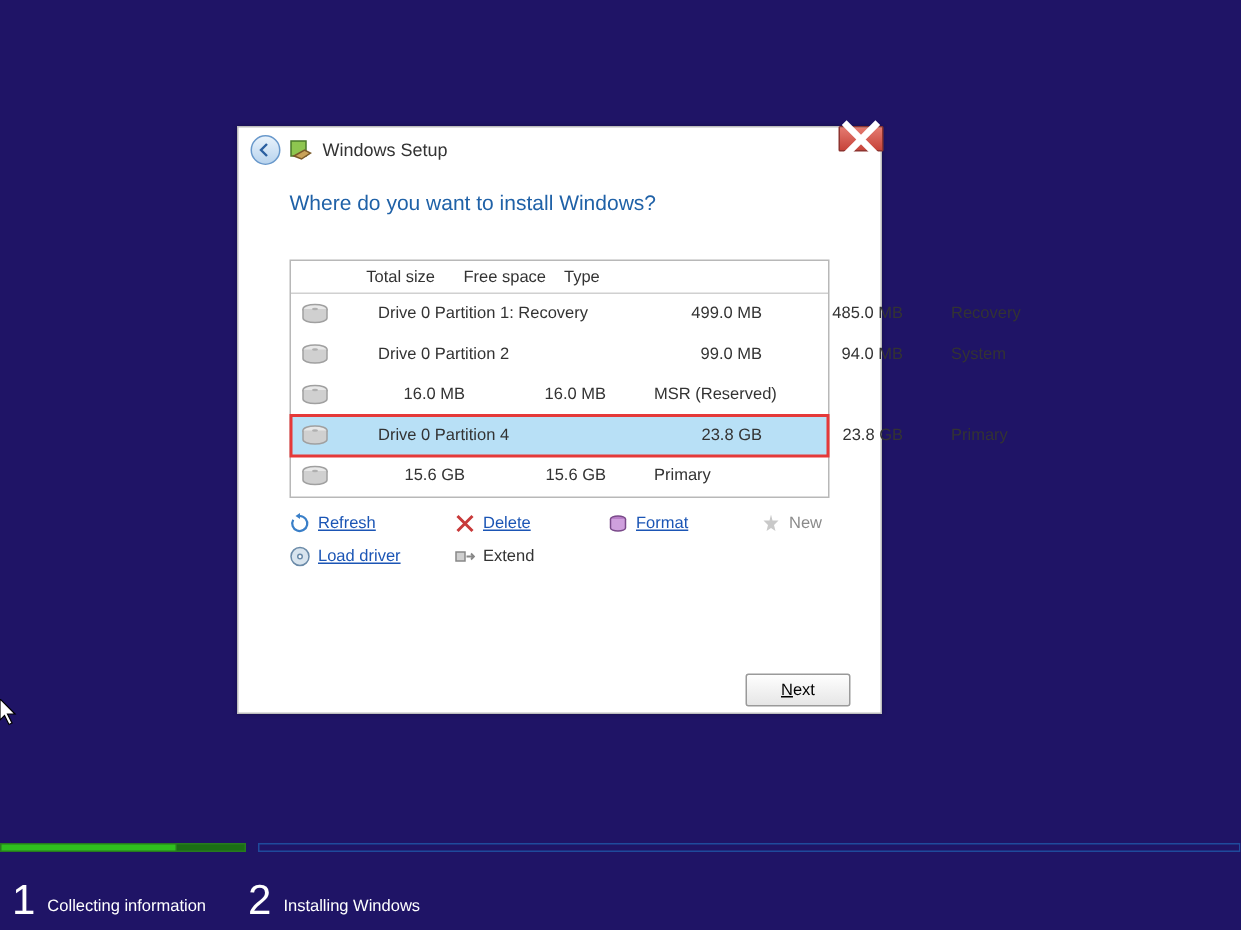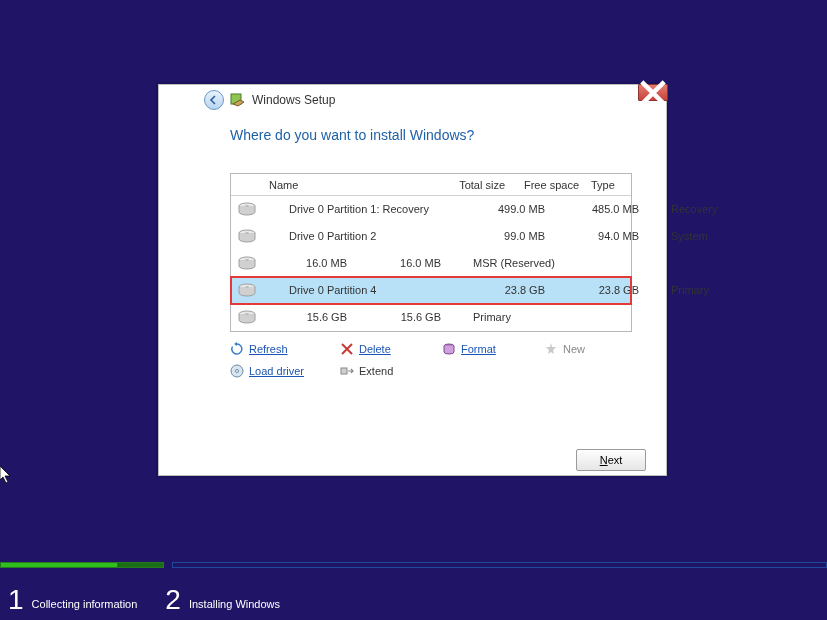--- a/index.html
+++ b/index.html
@@ -1,25 +1,24 @@
 <!DOCTYPE html>
 <html><head>
   <meta charset="utf-8">
   <style>
     * { margin: 0; padding: 0; box-sizing: border-box; font-family: "Segoe UI", Tahoma, sans-serif; }
     body { width: 827px; height: 620px; background: #1f1466; position: relative; overflow: hidden; }
 
     .dialog {
       position: absolute;
       left: 158px; top: 84px;
-      width: 509px; height: 392px;
+      width: 430px; height: 392px;
       background: #fff;
       border: 1px solid #bdbdbd;
       box-shadow: 0 0 3px rgba(0,0,0,0.3);
-      padding-left: 37px;
     }
 
     .close-btn {
       position: absolute;
       right: -2px; top: -1px;
       width: 30px; height: 17px;
       background: linear-gradient(#e47a70, #c7443a);
       border: 1px solid #8e3430;
       border-radius: 1px;
       display: flex; align-items: center; justify-content: center;
@@ -168,21 +167,20 @@
     </div>
     <div class="titlebar-text">Windows Setup</div>
   </div>
 
   <div class="content">
     <div class="heading">Where do you want to install Windows?</div>
 
     <div class="grid">
       <div class="grid-header">
         <div class="col-icon"></div>
-        <div class="col-name">Name</div>
         <div class="col-total">Total size</div>
         <div class="col-free">Free space</div>
         <div class="col-type">Type</div>
       </div>
       <div id="grid-body">
           <div class="grid-row">
             <div class="col-icon">
               <svg class="disk-ico" viewBox="0 0 20 14">
                 <ellipse cx="10" cy="4" rx="8" ry="3" fill="#e8e8e8" stroke="#a0a0a0"></ellipse>
                 <path d="M2 4 L2 10 A8 3 0 0 0 18 10 L18 4" fill="#d0d0d0" stroke="#a0a0a0"></path>

